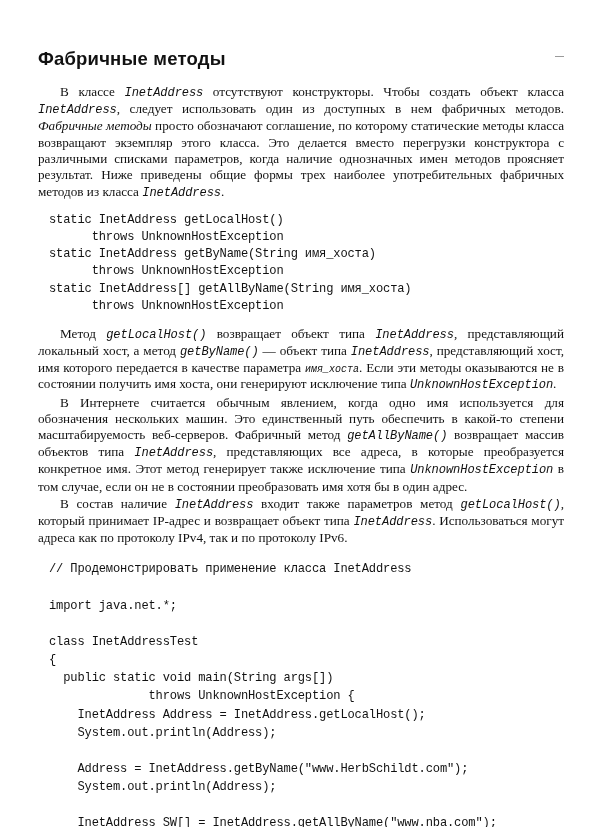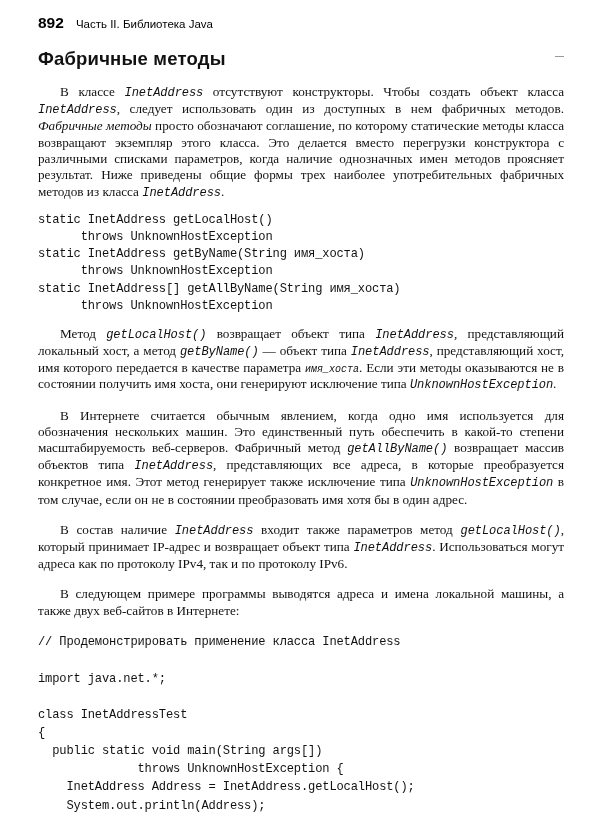--- a/index.html
+++ b/index.html
@@ -66,59 +66,55 @@
   }
   p.para {
     margin: 0 0 0.5px 0;
     font-size: 13.2px;
     line-height: 1.245;
     text-align: justify;
     text-indent: 22px;
     hyphens: none;
   }
   p.para + p.para {
-    margin-top: 14px;
+    margin-top: 1px;
   }
   .mono {
     font-family: "Liberation Mono", monospace;
     font-size: 12.1px;
     letter-spacing: -0.1px;
     font-style: italic;
   }
   .ital {
     font-style: italic;
   }
   .mono-ital {
     font-family: "Liberation Mono", monospace;
     font-style: italic;
     font-size: 10px;
   }
   pre.code {
     font-family: "Liberation Mono", monospace;
     font-size: 12.1px;
     line-height: 1.42;
-    margin: 11px 0 11px 0;
+    margin: 11px 0 11px 11px;
     white-space: pre;
     letter-spacing: -0.15px;
     color: #111;
   }
   pre.code.listing {
     margin-top: 14px;
     line-height: 1.5;
   }
 </style>
 </head>
 <body>
 
 <div class="page">
 
-  <div class="header">
-    <span class="folio">892</span>
-    <span class="running-head">Часть II. Библиотека Java</span>
-  </div>
 
   <div class="content">
 
     <div style="position:relative;">
       <h1 class="section-title">Фабричные методы</h1>
       <span class="marker-dash"></span>
     </div>
 
     <p class="para"><span>В классе </span><span class="mono">InetAddress</span><span> отсутствуют конструкторы. Чтобы создать объект класса </span><span class="mono">InetAddress</span><span>, следует использовать один из доступных в нем фабричных методов. </span><span class="ital">Фабричные методы</span><span> просто обозначают соглашение, по которому статические методы класса возвращают экземпляр этого класса. Это делается вместо перегрузки конструктора с различными списками параметров, когда наличие однозначных имен методов проясняет результат. Ниже приведены общие формы трех наиболее употребительных фабричных методов из класса </span><span class="mono">InetAddress</span><span>.</span></p>
 
@@ -128,21 +124,20 @@
       throws UnknownHostException
 static InetAddress[] getAllByName(String имя_хоста)
       throws UnknownHostException</pre>
 
     <p class="para"><span>Метод </span><span class="mono">getLocalHost()</span><span> возвращает объект типа </span><span class="mono">InetAddress</span><span>, представляющий локальный хост, а метод </span><span class="mono">getByName()</span><span> — объект типа </span><span class="mono">InetAddress</span><span>, представляющий хост, имя которого передается в качестве параметра </span><span class="mono-ital">имя_хоста</span><span>. Если эти методы оказываются не в состоянии получить имя хоста, они генерируют исключение типа </span><span class="mono">UnknownHostException</span><span>.</span></p>
 
     <p class="para"><span>В Интернете считается обычным явлением, когда одно имя используется для обозначения нескольких машин. Это единственный путь обеспечить в какой-то степени масштабируемость веб-серверов. Фабричный метод </span><span class="mono">getAllByName()</span><span> возвращает массив объектов типа </span><span class="mono">InetAddress</span><span>, представляющих все адреса, в которые преобразуется конкретное имя. Этот метод генерирует также исключение типа </span><span class="mono">UnknownHostException</span><span> в том случае, если он не в состоянии преобразовать имя хотя бы в один адрес.</span></p>
 
     <p class="para"><span>В состав наличие </span><span class="mono">InetAddress</span><span> входит также параметров метод </span><span class="mono">getLocalHost()</span><span>, который принимает IP-адрес и возвращает объект типа </span><span class="mono">InetAddress</span><span>. Использоваться могут адреса как по протоколу IPv4, так и по протоколу IPv6.</span></p>
 
-    <p class="para">В следующем примере программы выводятся адреса и имена локальной машины, а также двух веб-сайтов в Интернете:</p>
 
     <pre class="code listing">// Продемонстрировать применение класса InetAddress
 
 import java.net.*;
 
 class InetAddressTest
 {
   public static void main(String args[])
               throws UnknownHostException {
     InetAddress Address = InetAddress.getLocalHost();

